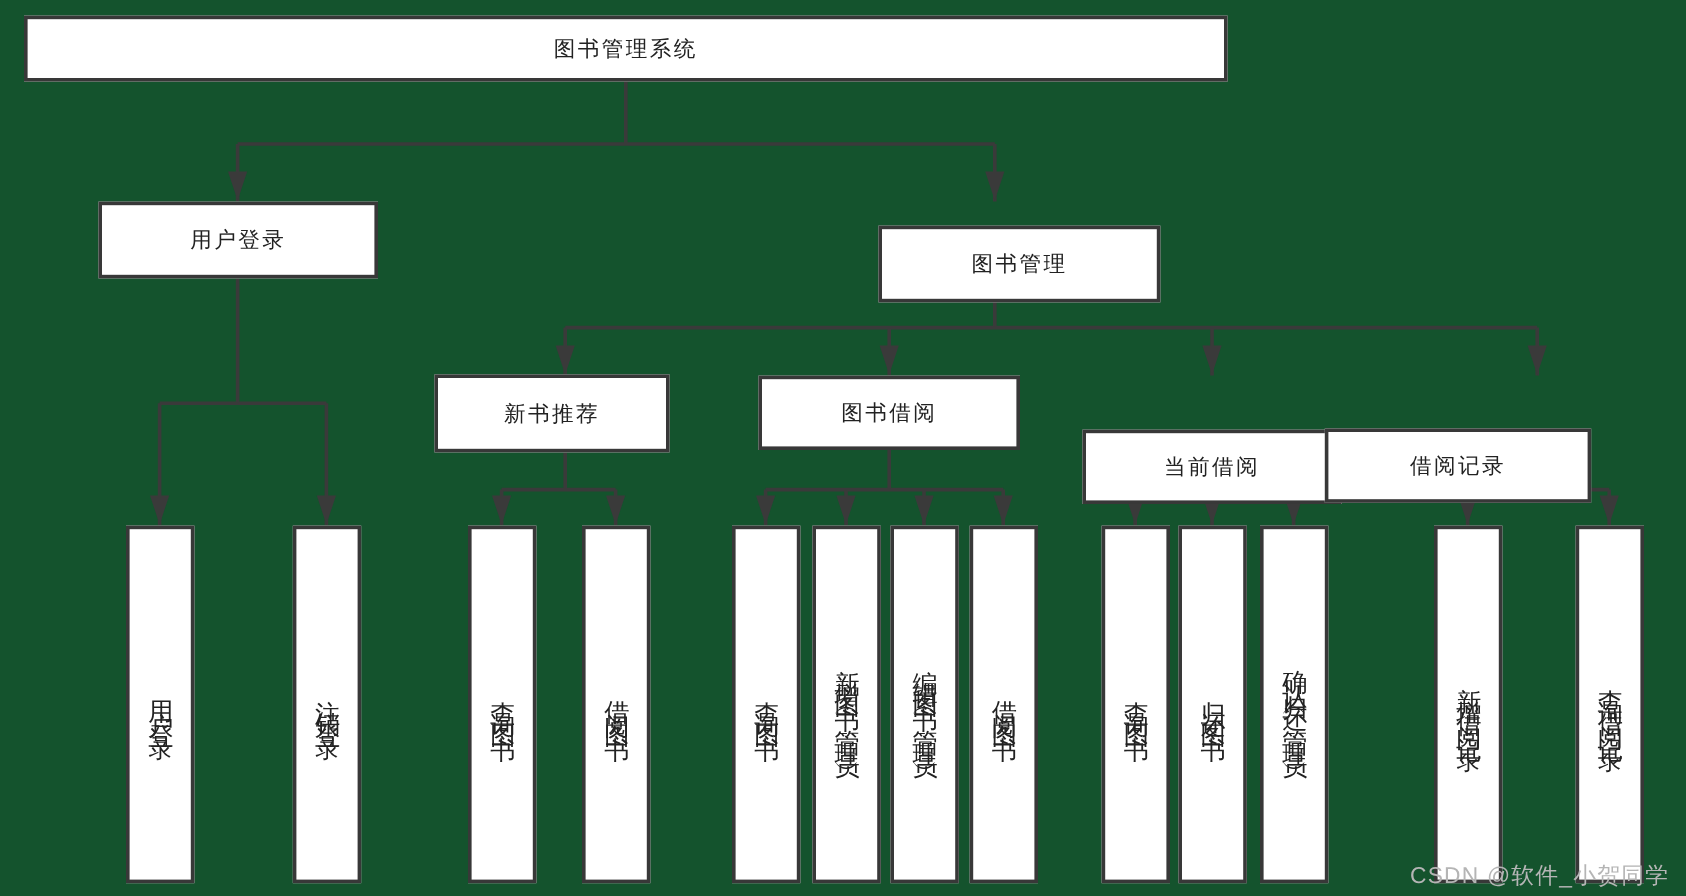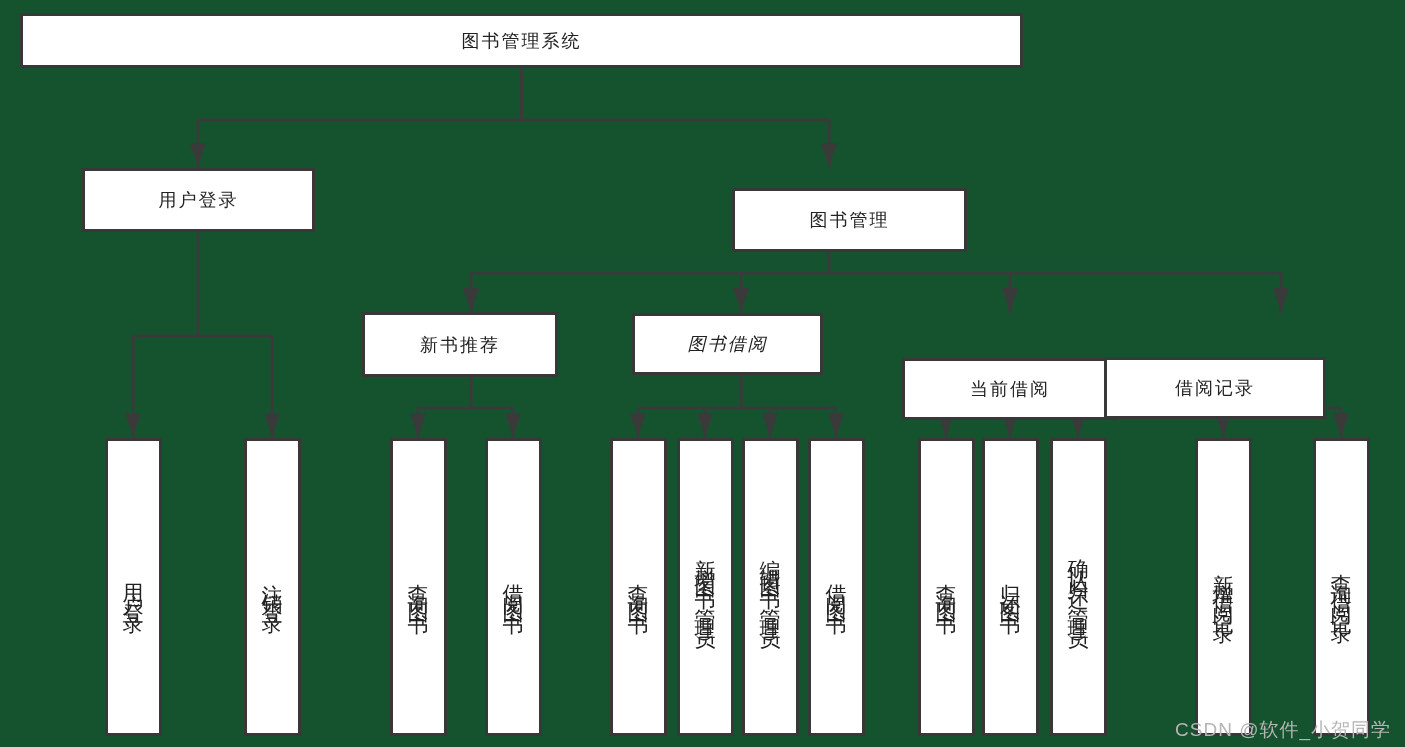--- a/index.html
+++ b/index.html
@@ -6,21 +6,21 @@
   body{font-family:"Liberation Sans","DejaVu Sans",sans-serif;}
   .stage{position:relative;width:1405px;height:747px;background:#14532d;overflow:hidden;}
   .stage svg{position:absolute;left:0;top:0;pointer-events:none;}
   .node{position:absolute;box-sizing:border-box;background:#ffffff;border:3px solid #383838;
         display:flex;align-items:center;justify-content:center;color:#222222;}
   .h-node{font-size:18px;letter-spacing:2px;white-space:nowrap;}
   .root{left:20px;top:13px;width:1003px;height:55px;}
   .b-user{left:82px;top:168px;width:233px;height:64px;}
   .b-book{left:732px;top:168px;width:235px;height:64px;margin-top:20px;}
   .m-rec{left:362px;top:312px;width:196px;height:65px;}
-  .m-borrow{left:632px;top:313px;width:191px;height:62px;font-style:italic;}
+  .m-borrow{left:632px;top:313px;width:218px;height:62px;}
   .m-current{left:902px;top:313px;width:216px;height:62px;margin-top:45px;}
   .m-record{left:1104px;top:313px;width:222px;height:62px;margin-top:44px;}
   .leaf{position:absolute;top:438px;height:298px;width:57px;box-sizing:border-box;
         background:#ffffff;border:3px solid #383838;display:flex;align-items:center;justify-content:center;}
   .leaf span{writing-mode:vertical-rl;font-size:21px;letter-spacing:10px;color:#222222;line-height:1;}
   .l1{left:105px;}  .l2{left:244px;}
   .l3{left:390px;}  .l4{left:485px;}
   .l5{left:610px;}  .l6{left:677px;}  .l7{left:742px;}  .l8{left:808px;}
   .l9{left:918px;}  .l10{left:982px;} .l11{left:1050px;}
   .l12{left:1195px;}.l13{left:1313px;}

